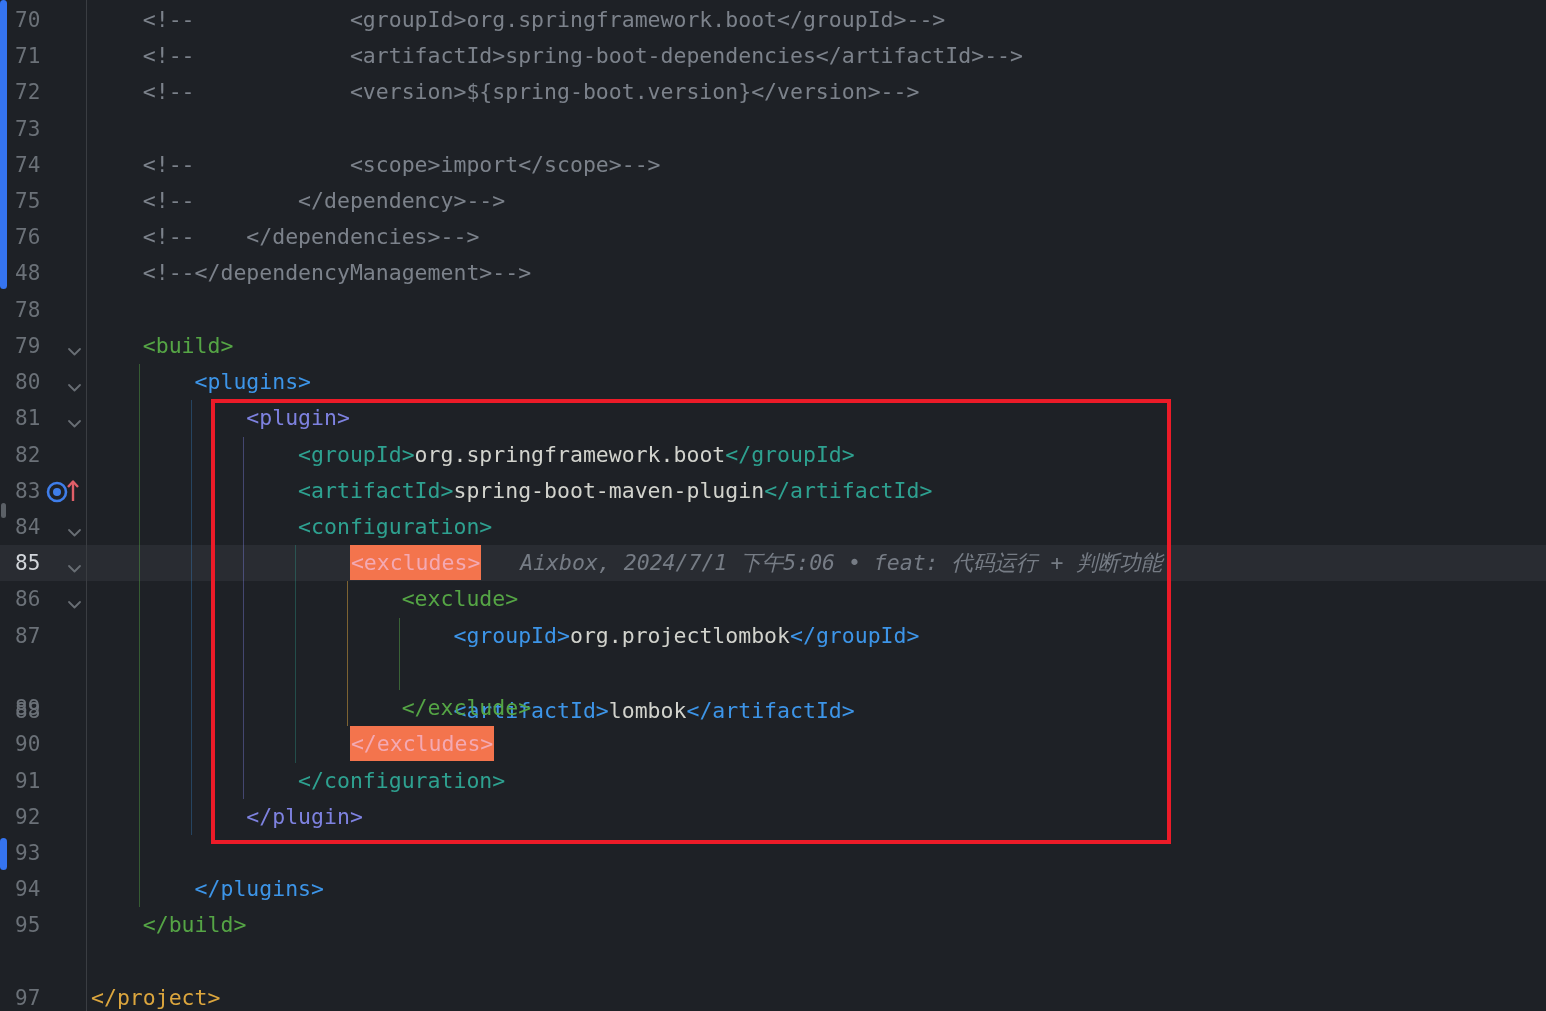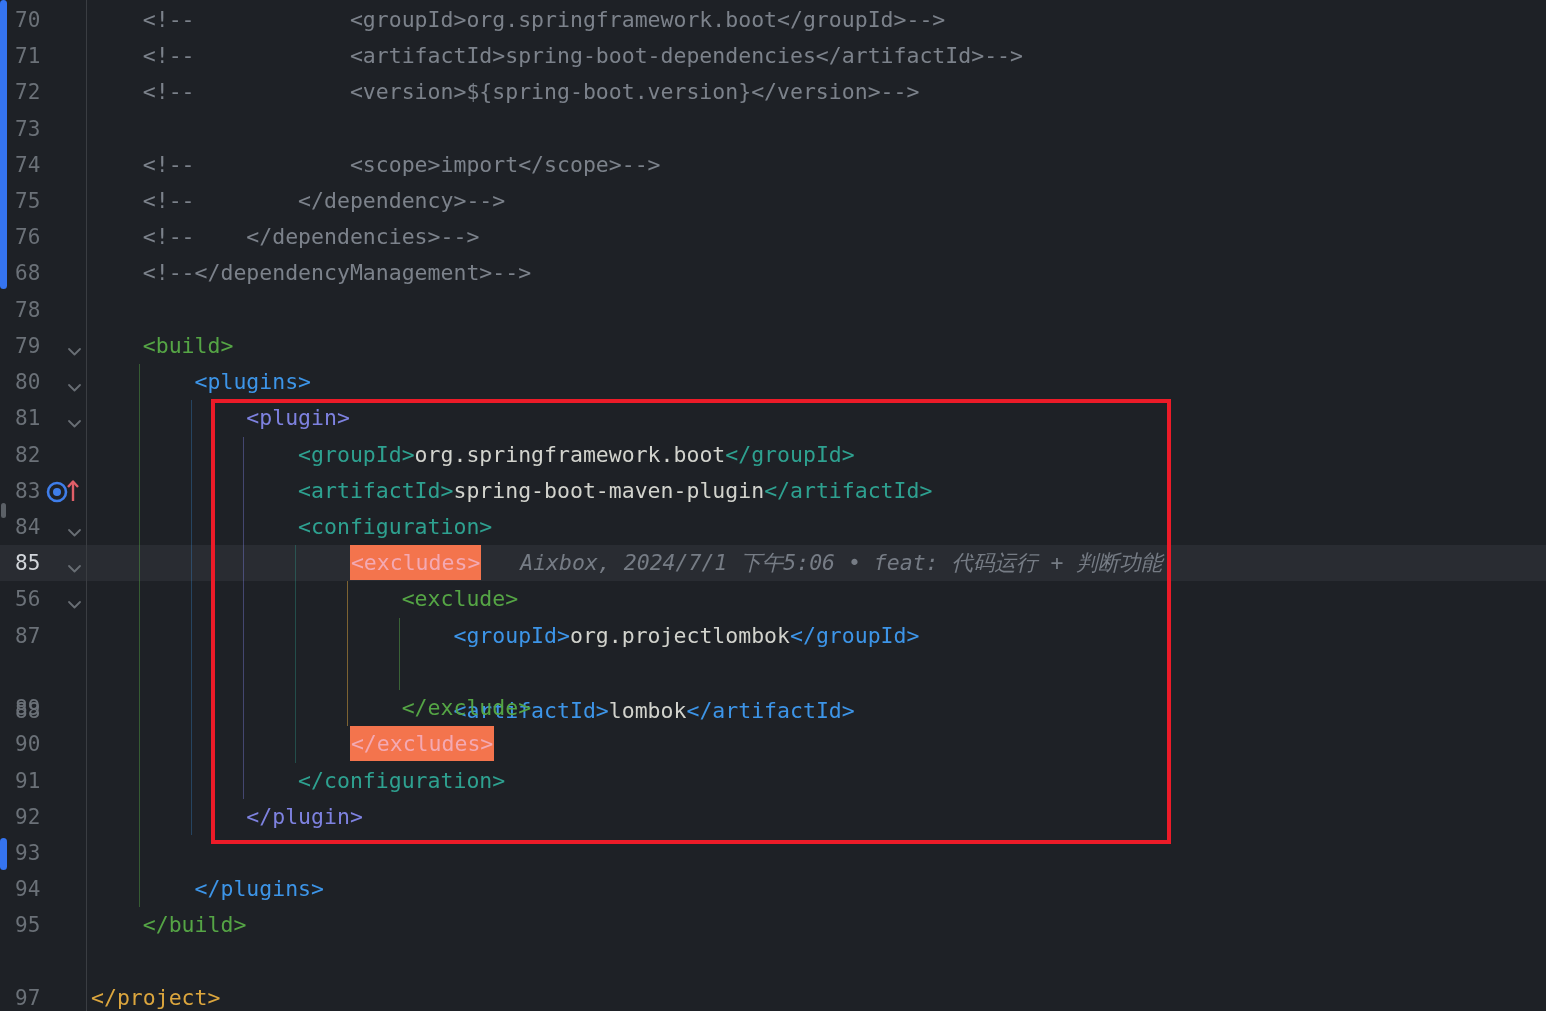--- a/index.html
+++ b/index.html
@@ -97,21 +97,21 @@
         <div class="code"><span class="tk-cm">    &lt;!--        &lt;/dependency&gt;--&gt;</span></div>
       </div>
       <div class="row" style="top: 219.22px;">
         <div class="gutter">
           <span class="lnum">76</span>
         </div>
         <div class="code"><span class="tk-cm">    &lt;!--    &lt;/dependencies&gt;--&gt;</span></div>
       </div>
       <div class="row" style="top: 255.44px;">
         <div class="gutter">
-          <span class="lnum">68</span>
+          <span class="lnum">48</span>
         </div>
         <div class="code"><span class="tk-cm">    &lt;!--&lt;/dependencyManagement&gt;--&gt;</span></div>
       </div>
       <div class="row" style="top: 291.66px;">
         <div class="gutter">
           <span class="lnum">78</span>
         </div>
         <div class="code"></div>
       </div>
       <div class="row" style="top: 327.88px;">
@@ -172,21 +172,21 @@
         <div class="gutter">
           <span class="lnum cur">85</span>
           <span class="chev"><svg width="15" height="10" viewBox="0 0 15 10">
               <polyline points="2,2 7.5,7.5 13,2" fill="none" stroke="#686e74" stroke-width="1.8" stroke-linecap="round" stroke-linejoin="round"></polyline>
             </svg></span>
         </div>
         <div class="code"><span class="tk-tx">                    </span><span class="tk-hl">&lt;excludes&gt;</span><span class="tk-tx">   </span><span class="tk-bm">Aixbox, 2024/7/1 下午5:06 • feat: 代码运行 + 判断功能</span></div>
       </div>
       <div class="row" style="top: 581.42px;">
         <div class="gutter">
-          <span class="lnum">56</span>
+          <span class="lnum">86</span>
           <span class="chev"><svg width="15" height="10" viewBox="0 0 15 10">
               <polyline points="2,2 7.5,7.5 13,2" fill="none" stroke="#686e74" stroke-width="1.8" stroke-linecap="round" stroke-linejoin="round"></polyline>
             </svg></span>
         </div>
         <div class="code"><span class="tk-tx">                        </span><span class="tk-gn">&lt;exclude&gt;</span></div>
       </div>
       <div class="row" style="top: 617.64px;">
         <div class="gutter">
           <span class="lnum">87</span>
         </div>

